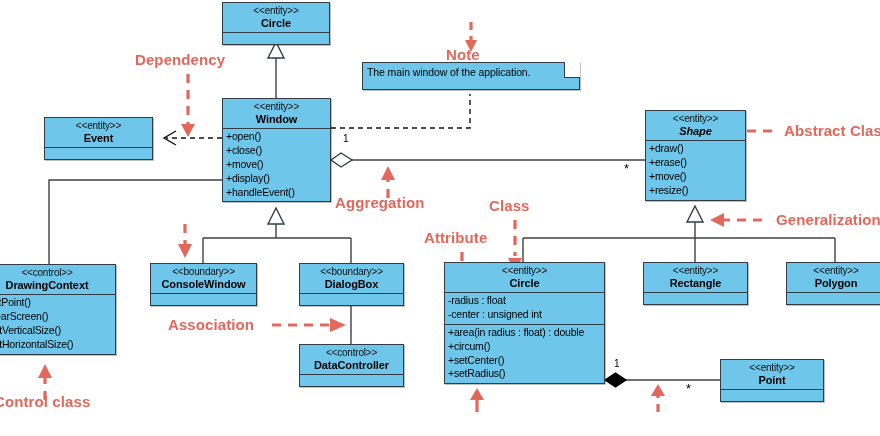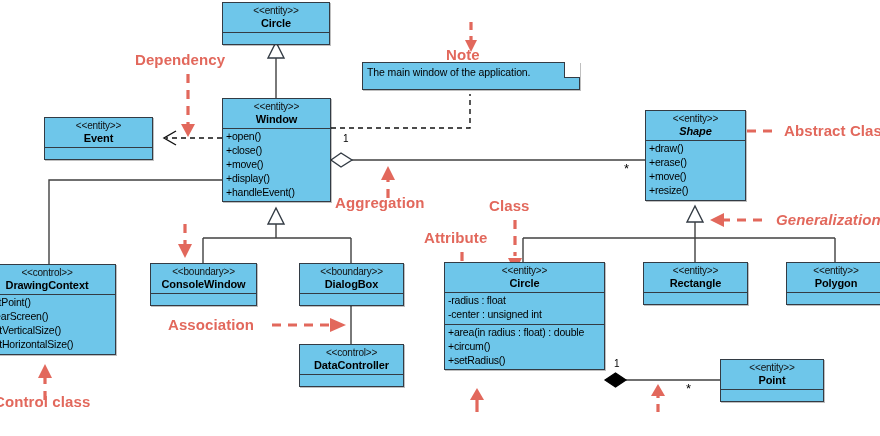--- a/index.html
+++ b/index.html
@@ -286,20 +286,21 @@
       <div class="stereo">&lt;&lt;entity&gt;&gt;</div>
       <div class="cname">Circle</div>
     </div>
     <div class="sec">
       <div class="row">-radius : float</div>
       <div class="row">-center : unsigned int</div>
     </div>
     <div class="sec">
       <div class="row">+area(in radius : float) : double</div>
       <div class="row">+circum()</div>
+      <div class="row">+setCenter()</div>
       <div class="row">+setRadius()</div>
     </div>
   </div>
 
   <div class="uml" style="left:643px; top:262px; width:105px;">
     <div class="hdr">
       <div class="stereo">&lt;&lt;entity&gt;&gt;</div>
       <div class="cname">Rectangle</div>
     </div>
     <div class="sec empty"></div>
@@ -335,21 +336,21 @@
 
   <div class="anno" style="left:135px; top:51px;">Dependency</div>
 
   <div class="anno" style="left:784px; top:122px;">Abstract Class</div>
 
   <div class="anno" style="left:335px; top:194px;">Aggregation</div>
 
 
   <div class="anno" style="left:489px; top:197px;">Class</div>
 
-  <div class="anno" style="left:776px; top:211px;font-style:italic;">Generalization</div>
+  <div class="anno" style="left:776px; top:211px;">Generalization</div>
 
   <div class="anno" style="left:424px; top:229px;">Attribute</div>
 
   <div class="anno" style="left:168px; top:316px;">Association</div>
 
   <div class="anno" style="left:-6px; top:393px;">Control class</div>
 
   <div class="anno" style="left:437px; top:441px;">Operation</div>
 
 

